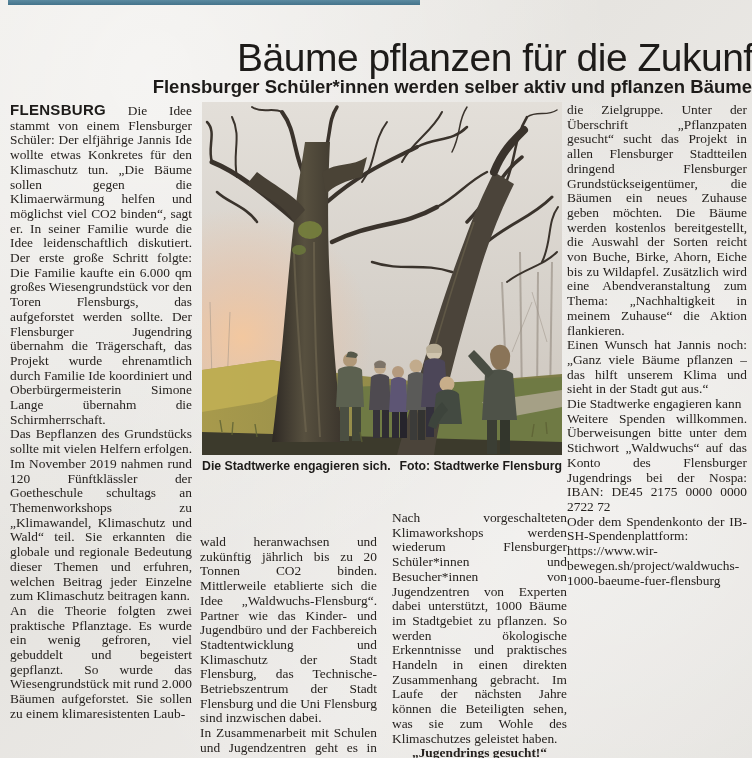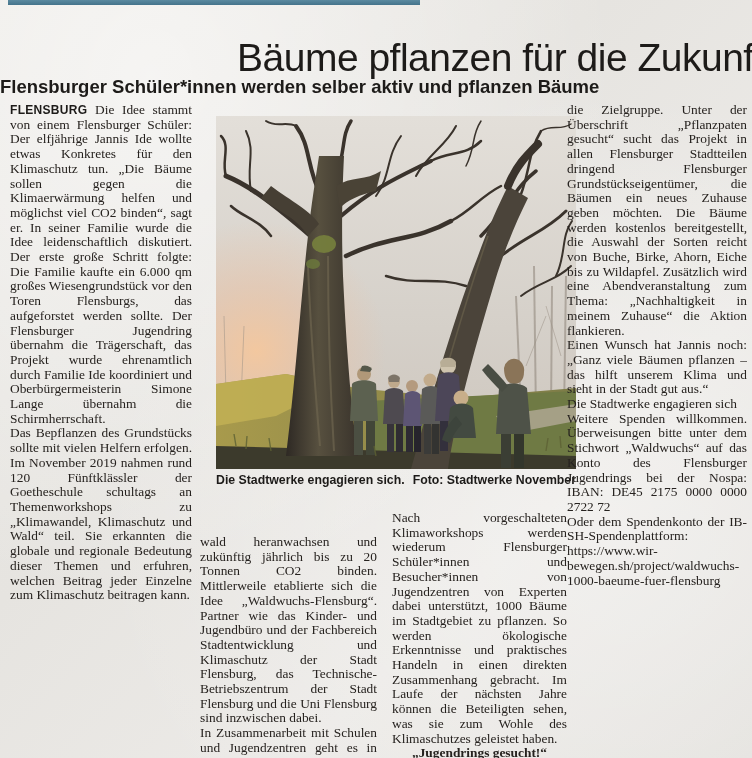--- a/index.html
+++ b/index.html
@@ -21,43 +21,43 @@
     background:linear-gradient(180deg,#5b8aa0,#44738b);
   }
   .headline{
     position:absolute;left:0;top:24px;width:752px;margin:12px;
     text-align:right;
     font-family:"Liberation Sans", sans-serif;
     font-weight:400;font-size:39px;letter-spacing:-0.5px;color:#1d1b19;
   }
   .subheadline{
     position:absolute;left:0;top:76px;width:752px;margin:0;
-    text-align:left;
+    text-align:right;
     font-family:"Liberation Sans", sans-serif;
     font-weight:700;font-size:18.5px;color:#1d1b19;
   }
   .col{
     position:absolute;
     font-size:13.4px;line-height:14.7px;text-align:justify;
     color:#26221f;
   }
   .col p{margin:0;}
   .col1{left:10px;top:103px;width:182px;height:655px;}
   .col2{left:200px;top:491px;width:177px;height:267px;margin-top:44px;}
   .col3{left:384px;top:511px;width:175px;height:267px;margin-left:8px;}
   .col4{left:567px;top:103px;width:180px;height:655px;}
   .dateline{
     font-family:"Liberation Sans", sans-serif;
-    font-weight:700;font-size:12px;letter-spacing:.3px;color:#1d1b19;
+    font-weight:700;font-size:15px;letter-spacing:.3px;color:#1d1b19;
   }
   .para-head{
     font-weight:700;text-align:center;
   }
   .figure{
-    position:absolute;left:199px;top:99px;width:360px;margin:17px;
+    position:absolute;left:199px;top:99px;width:360px;margin:3px;
   }
   .photo-frame{
     width:360px;height:353px;display:block;background:#cfc9c1;
   }
   .caption-row{
     display:flex;justify-content:space-between;align-items:baseline;
     margin-top:4px;
     font-family:"Liberation Sans", sans-serif;
     font-weight:700;font-size:12.3px;color:#1d1b19;
   }
@@ -68,20 +68,21 @@
 <div class="paper">
 
   <div class="top-rule"></div>
 
   <h1 class="headline">Bäume pflanzen für die Zukunft</h1>
   <h2 class="subheadline">Flensburger Schüler*innen werden selber aktiv und pflanzen Bäume</h2>
 
   <div class="col col1">
     <p><span class="dateline">FLENSBURG</span> <span>Die Idee stammt von einem Flensburger Schüler: Der elfjährige Jannis Ide wollte etwas Konkretes für den Klimaschutz tun. „Die Bäume sollen gegen die Klimaerwärmung helfen und möglichst viel CO2 binden“, sagt er. In seiner Familie wurde die Idee leidenschaftlich diskutiert. Der erste große Schritt folgte: Die Familie kaufte ein 6.000 qm großes Wiesengrundstück vor den Toren Flensburgs, das aufgeforstet werden sollte. Der Flensburger Jugendring übernahm die Trägerschaft, das Projekt wurde ehrenamtlich durch Familie Ide koordiniert und Oberbürgermeisterin Simone Lange übernahm die Schirmherrschaft.</span></p>
     <p>Das Bepflanzen des Grundstücks sollte mit vielen Helfern erfolgen. Im November 2019 nahmen rund 120 Fünftklässler der Goetheschule schultags an Themenworkshops zu „Klimawandel, Klimaschutz und Wald“ teil. Sie erkannten die globale und regionale Bedeutung dieser Themen und erfuhren, welchen Beitrag jeder Einzelne zum Klimaschutz beitragen kann.</p>
+    <p>An die Theorie folgten zwei praktische Pflanztage. Es wurde ein wenig gefroren, viel gebuddelt und begeistert gepflanzt. So wurde das Wiesengrundstück mit rund 2.000 Bäumen aufgeforstet. Sie sollen zu einem klimaresistenten Laub-</p>
   </div>
 
   <figure class="figure">
     <svg class="photo-frame" viewBox="0 0 360 353" preserveAspectRatio="none" xmlns="http://www.w3.org/2000/svg">
       <defs>
         <linearGradient id="sky" x1="0" y1="0" x2="0" y2="1">
           <stop offset="0" stop-color="#e3dfd9"></stop>
           <stop offset="0.6" stop-color="#d5d0c9"></stop>
           <stop offset="1" stop-color="#cdc5bc"></stop>
         </linearGradient>
@@ -219,36 +220,36 @@
         <line x1="20" y1="330" x2="18" y2="318"></line>
           <line x1="30" y1="333" x2="31" y2="320"></line>
         <line x1="55" y1="335" x2="53" y2="322"></line>
           <line x1="330" y1="335" x2="332" y2="322"></line>
         <line x1="345" y1="332" x2="344" y2="320"></line>
           <line x1="160" y1="340" x2="158" y2="330"></line>
       </g>
     </svg>
     <figcaption class="caption-row">
       <span>Die Stadtwerke engagieren sich.</span>
-      <span>Foto: Stadtwerke November</span>
+      <span>Foto: Stadtwerke Flensburg</span>
     </figcaption>
   </figure>
 
   <div class="col col2">
     <p>wald heranwachsen und zukünftig jährlich bis zu 20 Tonnen CO2 binden. Mittlerweile etablierte sich die Idee „Waldwuchs-Flensburg“. Partner wie das Kinder- und Jugendbüro und der Fachbereich Stadtentwicklung und Klimaschutz der Stadt Flensburg, das Technische-Betriebszentrum der Stadt Flensburg und die Uni Flensburg sind inzwischen dabei.</p>
     <p>In Zusammenarbeit mit Schulen und Jugendzentren geht es in diesem Jahr mit hoher Schlagzahl weiter. Das Motto: „0.603 Bäume für Flensburg!“</p>
   </div>
 
   <div class="col col3">
     <p>Nach vorgeschalteten Klimaworkshops werden wiederum Flensburger Schüler*innen und Besucher*innen von Jugendzentren von Experten dabei unterstützt, 1000 Bäume im Stadtgebiet zu pflanzen. So werden ökologische Erkenntnisse und praktisches Handeln in einen direkten Zusammenhang gebracht. Im Laufe der nächsten Jahre können die Beteiligten sehen, was sie zum Wohle des Klimaschutzes geleistet haben.</p>
     <p class="para-head">„Jugendrings gesucht!“</p>
     <p>Nicht nur Schüler*innen sind</p>
   </div>
 
   <div class="col col4">
     <p>die Zielgruppe. Unter der Überschrift „Pflanzpaten gesucht“ sucht das Projekt in allen Flensburger Stadtteilen dringend Flensburger Grundstückseigentümer, die Bäumen ein neues Zuhause geben möchten. Die Bäume werden kostenlos bereitgestellt, die Auswahl der Sorten reicht von Buche, Birke, Ahorn, Eiche bis zu Wildapfel. Zusätzlich wird eine Abendveranstaltung zum Thema: „Nachhaltigkeit in meinem Zuhause“ die Aktion flankieren.</p>
-    <p>Einen Wunsch hat Jannis noch: „Ganz viele Bäumen pflanzen – das hilft unserem Klima und sieht in der Stadt gut aus.“</p>
-    <p>Die Stadtwerke engagieren sich</p>
+    <p>Einen Wunsch hat Jannis noch: „Ganz viele Bäume pflanzen – das hilft unserem Klima und sieht in der Stadt gut aus.“</p>
+    <p>Die Stadtwerke engagieren kann</p>
     <p>Weitere Spenden willkommen. Überweisungen bitte unter dem Stichwort „Waldwuchs“ auf das Konto des Flensburger Jugendrings bei der Nospa: IBAN: DE45 2175 0000 0000 2722 72</p>
     <p>Oder dem Spendenkonto der IB-SH-Spendenplattform: https://www.wir-bewegen.sh/project/waldwuchs-1000-baeume-fuer-flensburg</p>
   </div>
 
 </div>
 
 </body></html>

